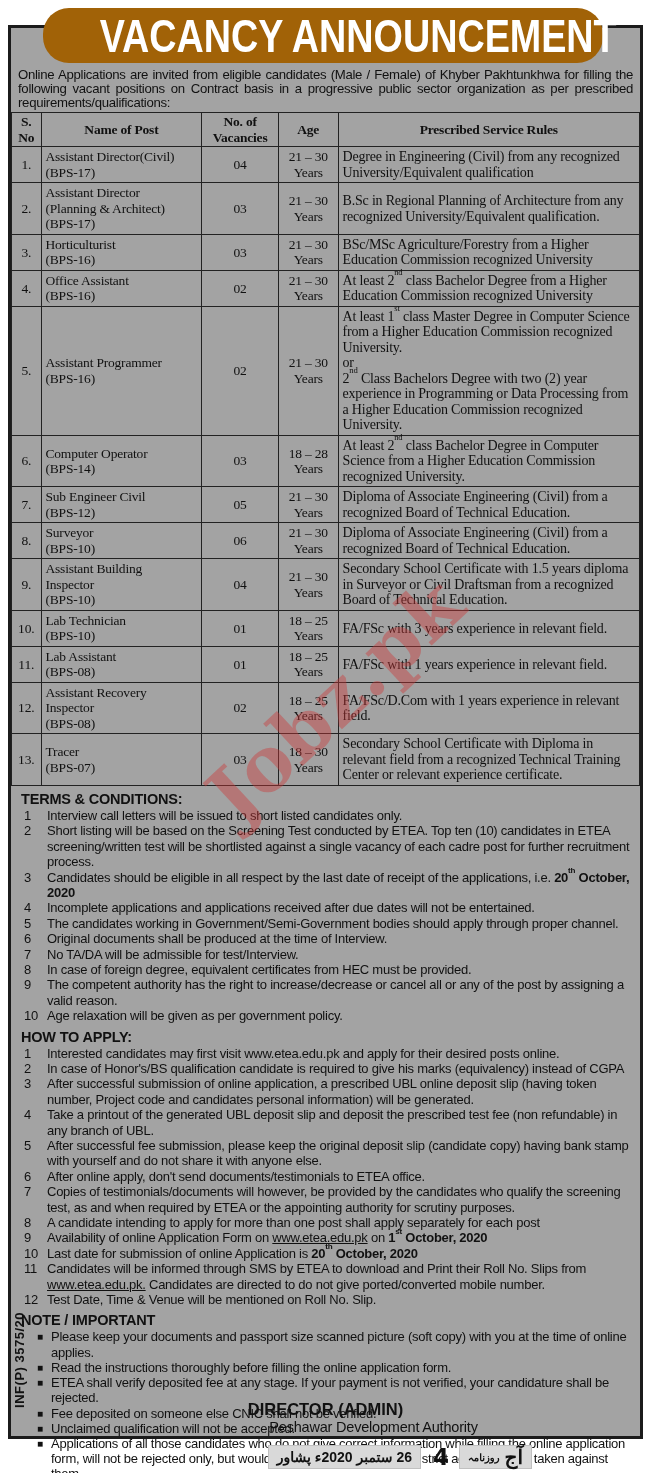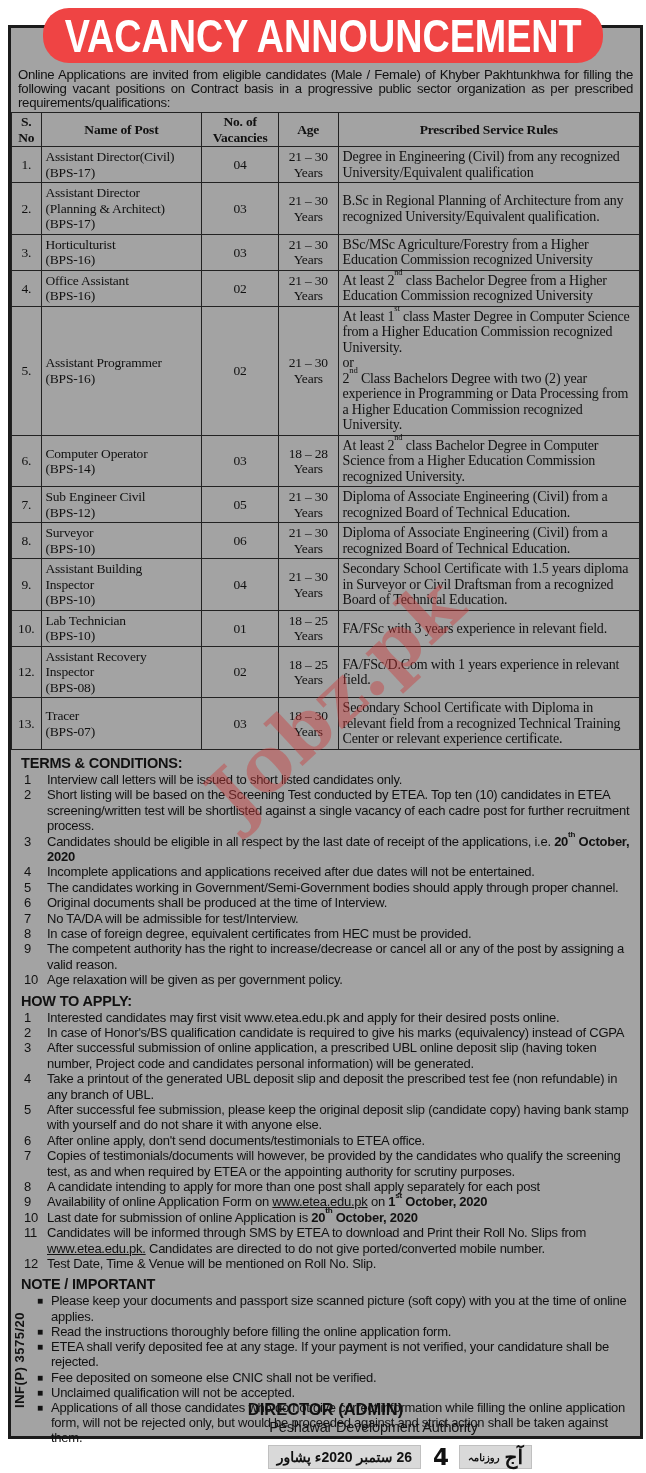--- a/index.html
+++ b/index.html
@@ -2,21 +2,21 @@
 <html><head>
 <meta charset="utf-8">
 <style>
   html,body{margin:0;padding:0;background:#ffffff;}
   body{width:646px;height:1473px;position:relative;font-family:"Liberation Sans",sans-serif;color:#111;overflow:hidden;}
 
   
   .ad{position:absolute;left:8px;top:25px;width:635px;height:1414px;border:3px solid #1b1b1b;box-sizing:border-box;background:#a3a3a3;}
 
   
-  .banner{position:absolute;left:43px;top:8px;width:560px;height:55px;background:#ef4444;border-radius:26px;display:flex;align-items:center;justify-content:center;z-index:3;}
+  .banner{position:absolute;left:43px;top:8px;width:560px;height:55px;background:#a16207;border-radius:26px;display:flex;align-items:center;z-index:3;}
   .banner-text{color:#fff;font-size:46px;font-weight:800;white-space:nowrap;transform:scaleX(0.82);letter-spacing:0px;}
 
   
   .intro{margin:40px 7px 3px 7px;font-size:13.2px;line-height:13.8px;letter-spacing:-0.3px;text-align:justify;}
 
   
   table.jobs{width:100%;border-collapse:collapse;font-family:"Liberation Serif",serif;font-size:13.5px;line-height:15.5px;letter-spacing:-0.2px;}
   table.jobs th,table.jobs td{border:1.5px solid #222;padding:2px 4px;vertical-align:middle;white-space:pre-line;}
   table.jobs th{font-size:13.5px;text-align:center;padding:1px 2px;}
   td.c-sno,td.c-vac,td.c-age{text-align:center;}
@@ -174,20 +174,29 @@
         <tr>
           <td class="c-sno">10.</td>
           <td class="c-post">Lab Technician
 (BPS-10)</td>
           <td class="c-vac">01</td>
           <td class="c-age">18 – 25
 Years</td>
           <td class="c-rules">FA/FSc with 3 years experience in relevant field.</td>
         </tr>
         <tr>
+          <td class="c-sno">11.</td>
+          <td class="c-post">Lab Assistant
+(BPS-08)</td>
+          <td class="c-vac">01</td>
+          <td class="c-age">18 – 25
+Years</td>
+          <td class="c-rules">FA/FSc with 1 years experience in relevant field.</td>
+        </tr>
+        <tr>
           <td class="c-sno">12.</td>
           <td class="c-post">Assistant Recovery
 Inspector
 (BPS-08)</td>
           <td class="c-vac">02</td>
           <td class="c-age">18 – 25
 Years</td>
           <td class="c-rules">FA/FSc/D.Com with 1 years experience in relevant field.</td>
         </tr>
         <tr>

